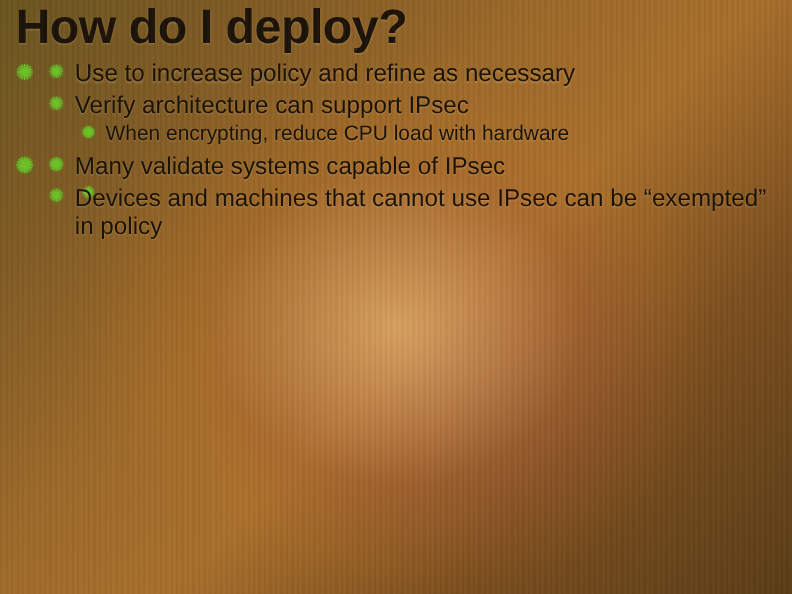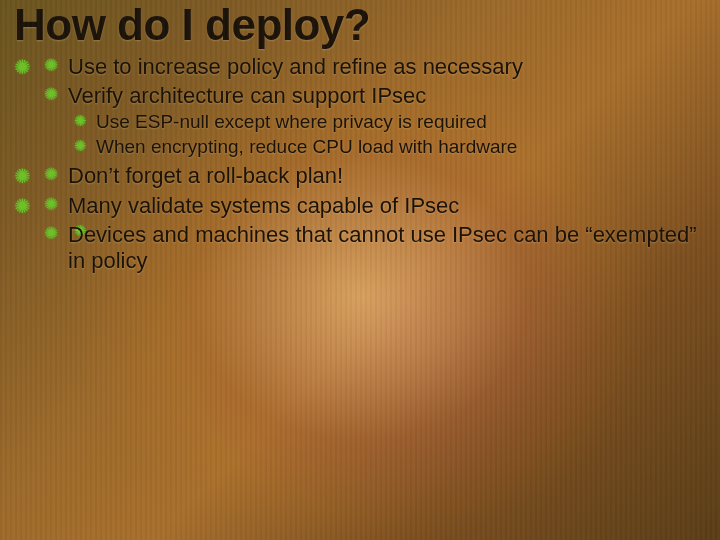--- a/index.html
+++ b/index.html
@@ -99,37 +99,35 @@
         <li>
           <span class="bullet">✺</span>
           <span>Use to increase policy and refine as necessary</span>
         </li>
         <li>
           <span class="bullet">✺</span>
           <span>Verify architecture can support IPsec</span>
           <ul class="l3">
             <li>
               <span class="bullet">✺</span>
-              <span>Use ESP-null except where privacy is required</span>
             </li>
             <li>
               <span class="bullet">✺</span>
               <span>When encrypting, reduce CPU load with hardware</span>
             </li>
           </ul>
         </li>
       </ul>
     </li>
 
     <li>
       <span class="bullet">✺</span>
       <ul class="l2">
         <li>
           <span class="bullet">✺</span>
-          <span>Don’t forget a roll-back plan!</span>
         </li>
       </ul>
     </li>
 
     <li>
       <span class="bullet">✺</span>
       <ul class="l2">
         <li>
           <span class="bullet">✺</span>
           <span>Many validate systems capable of IPsec</span>

